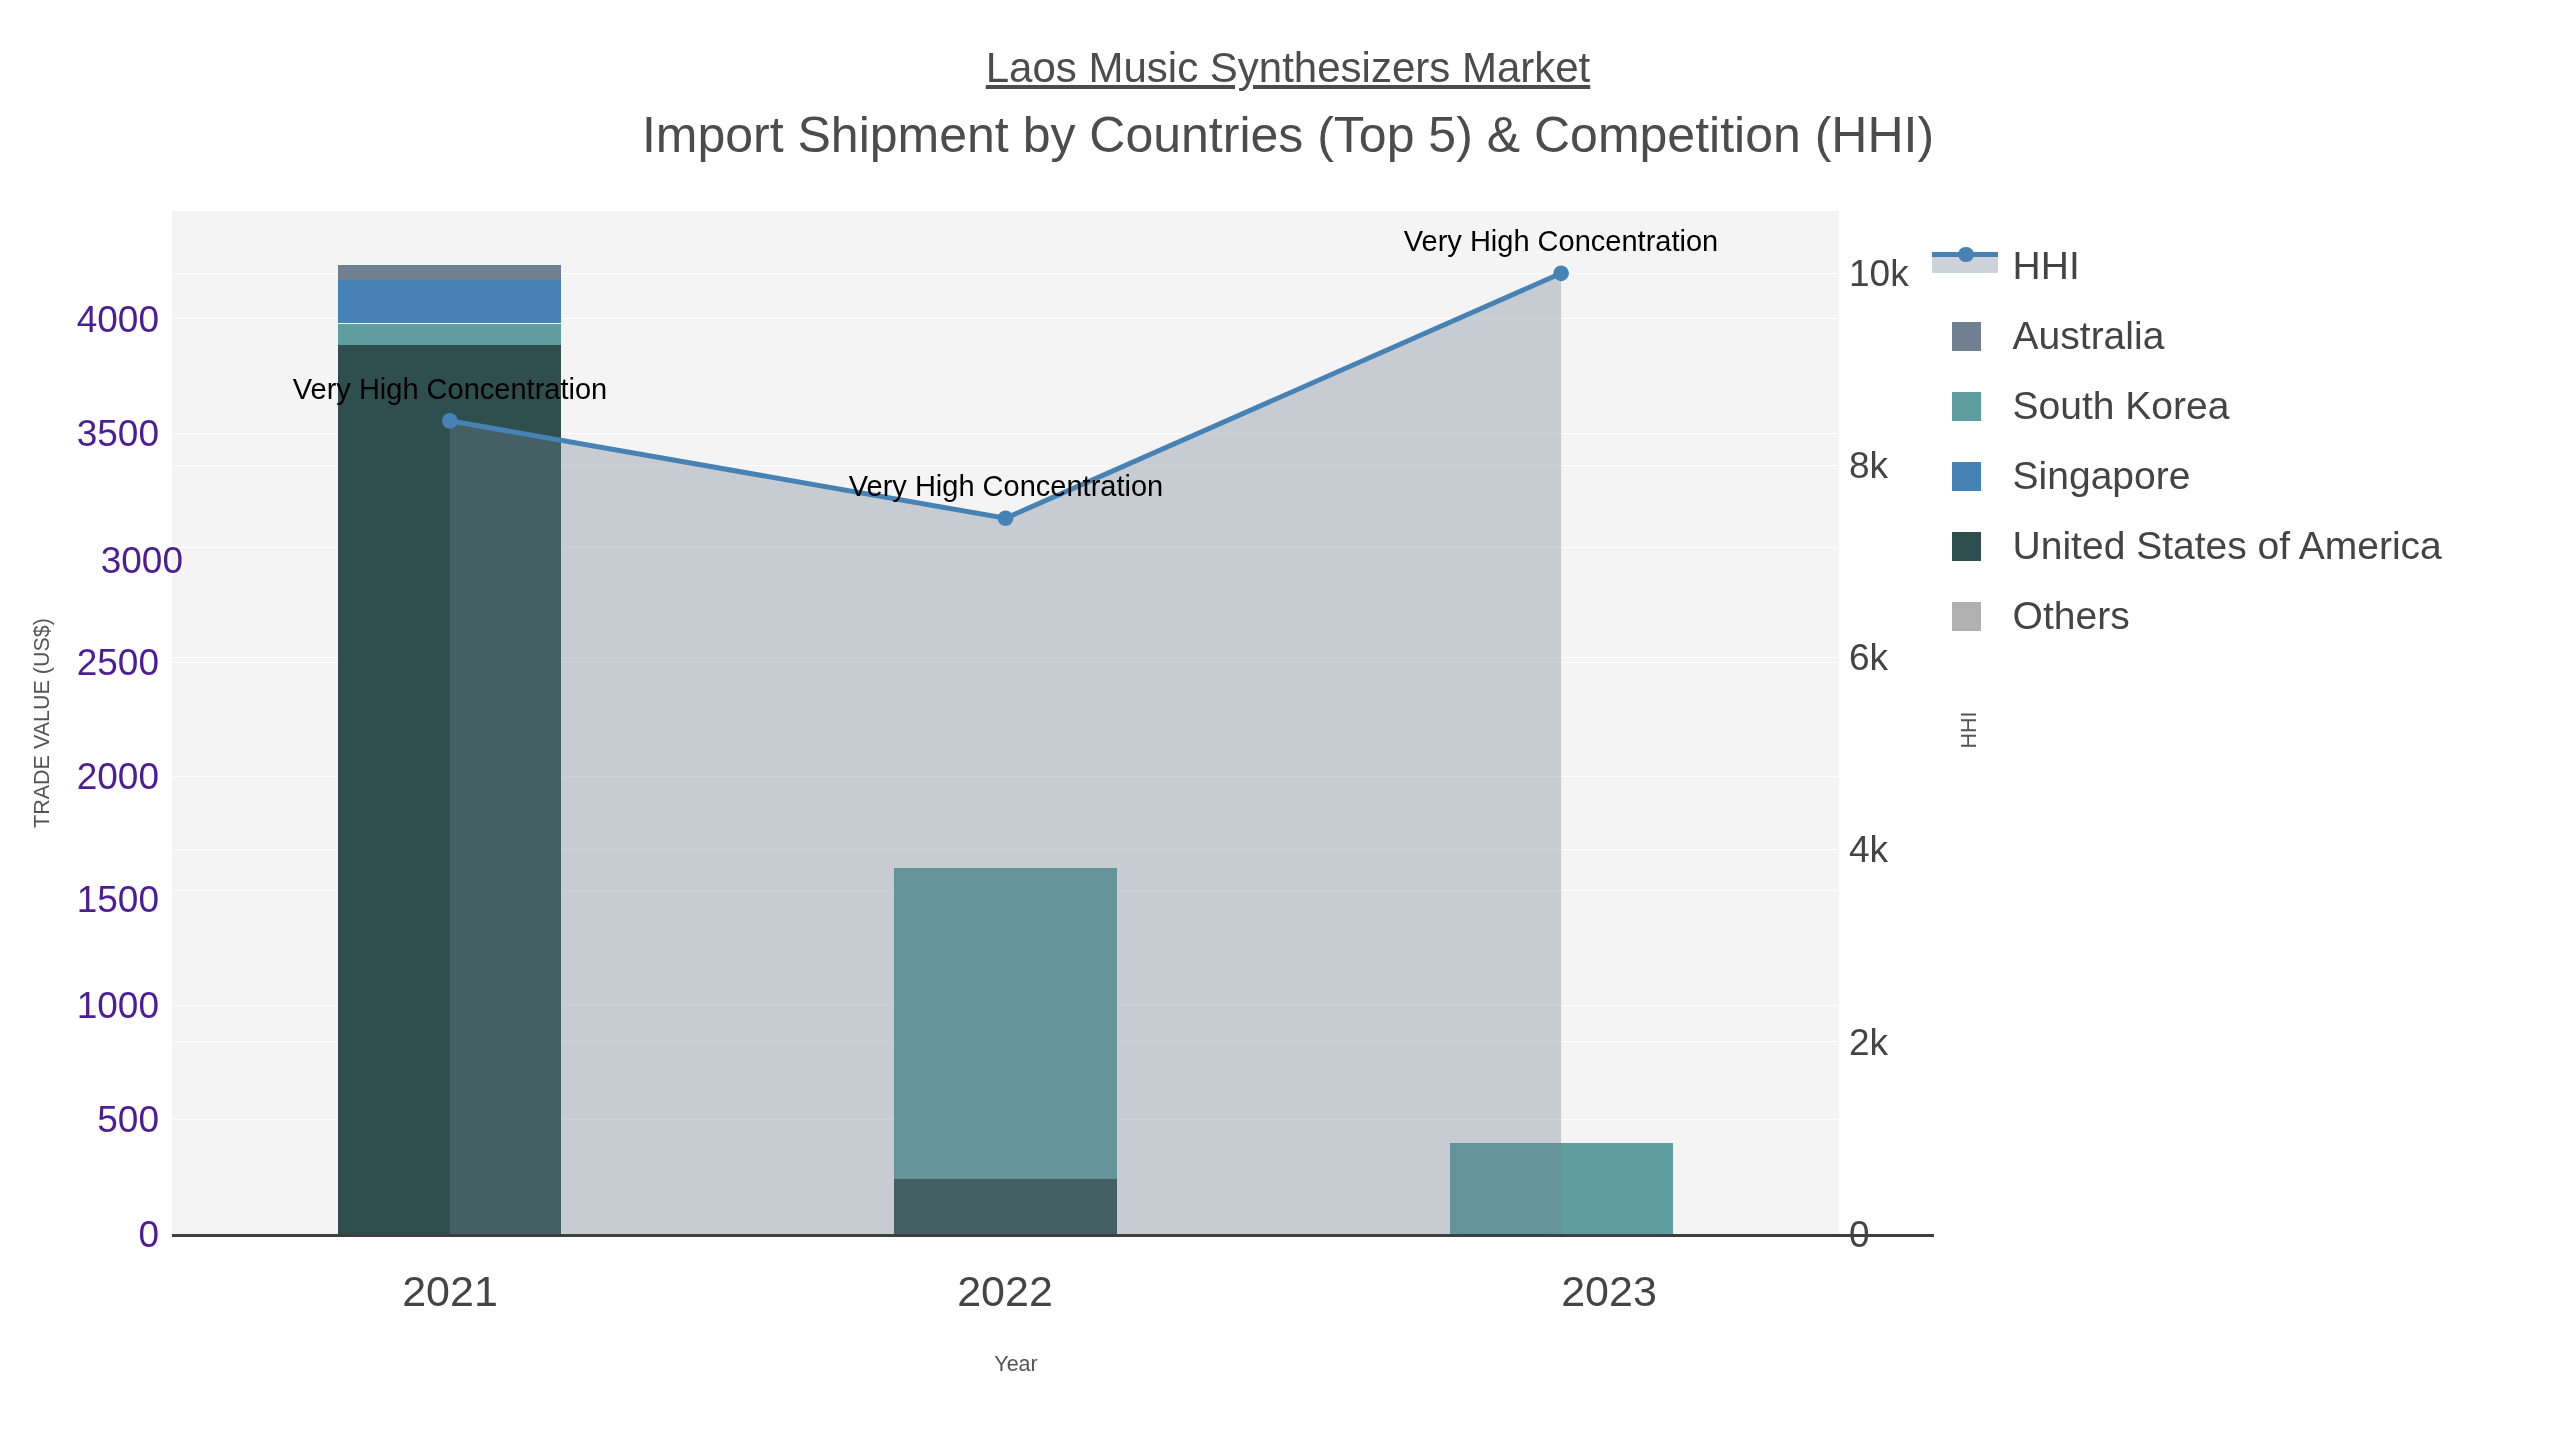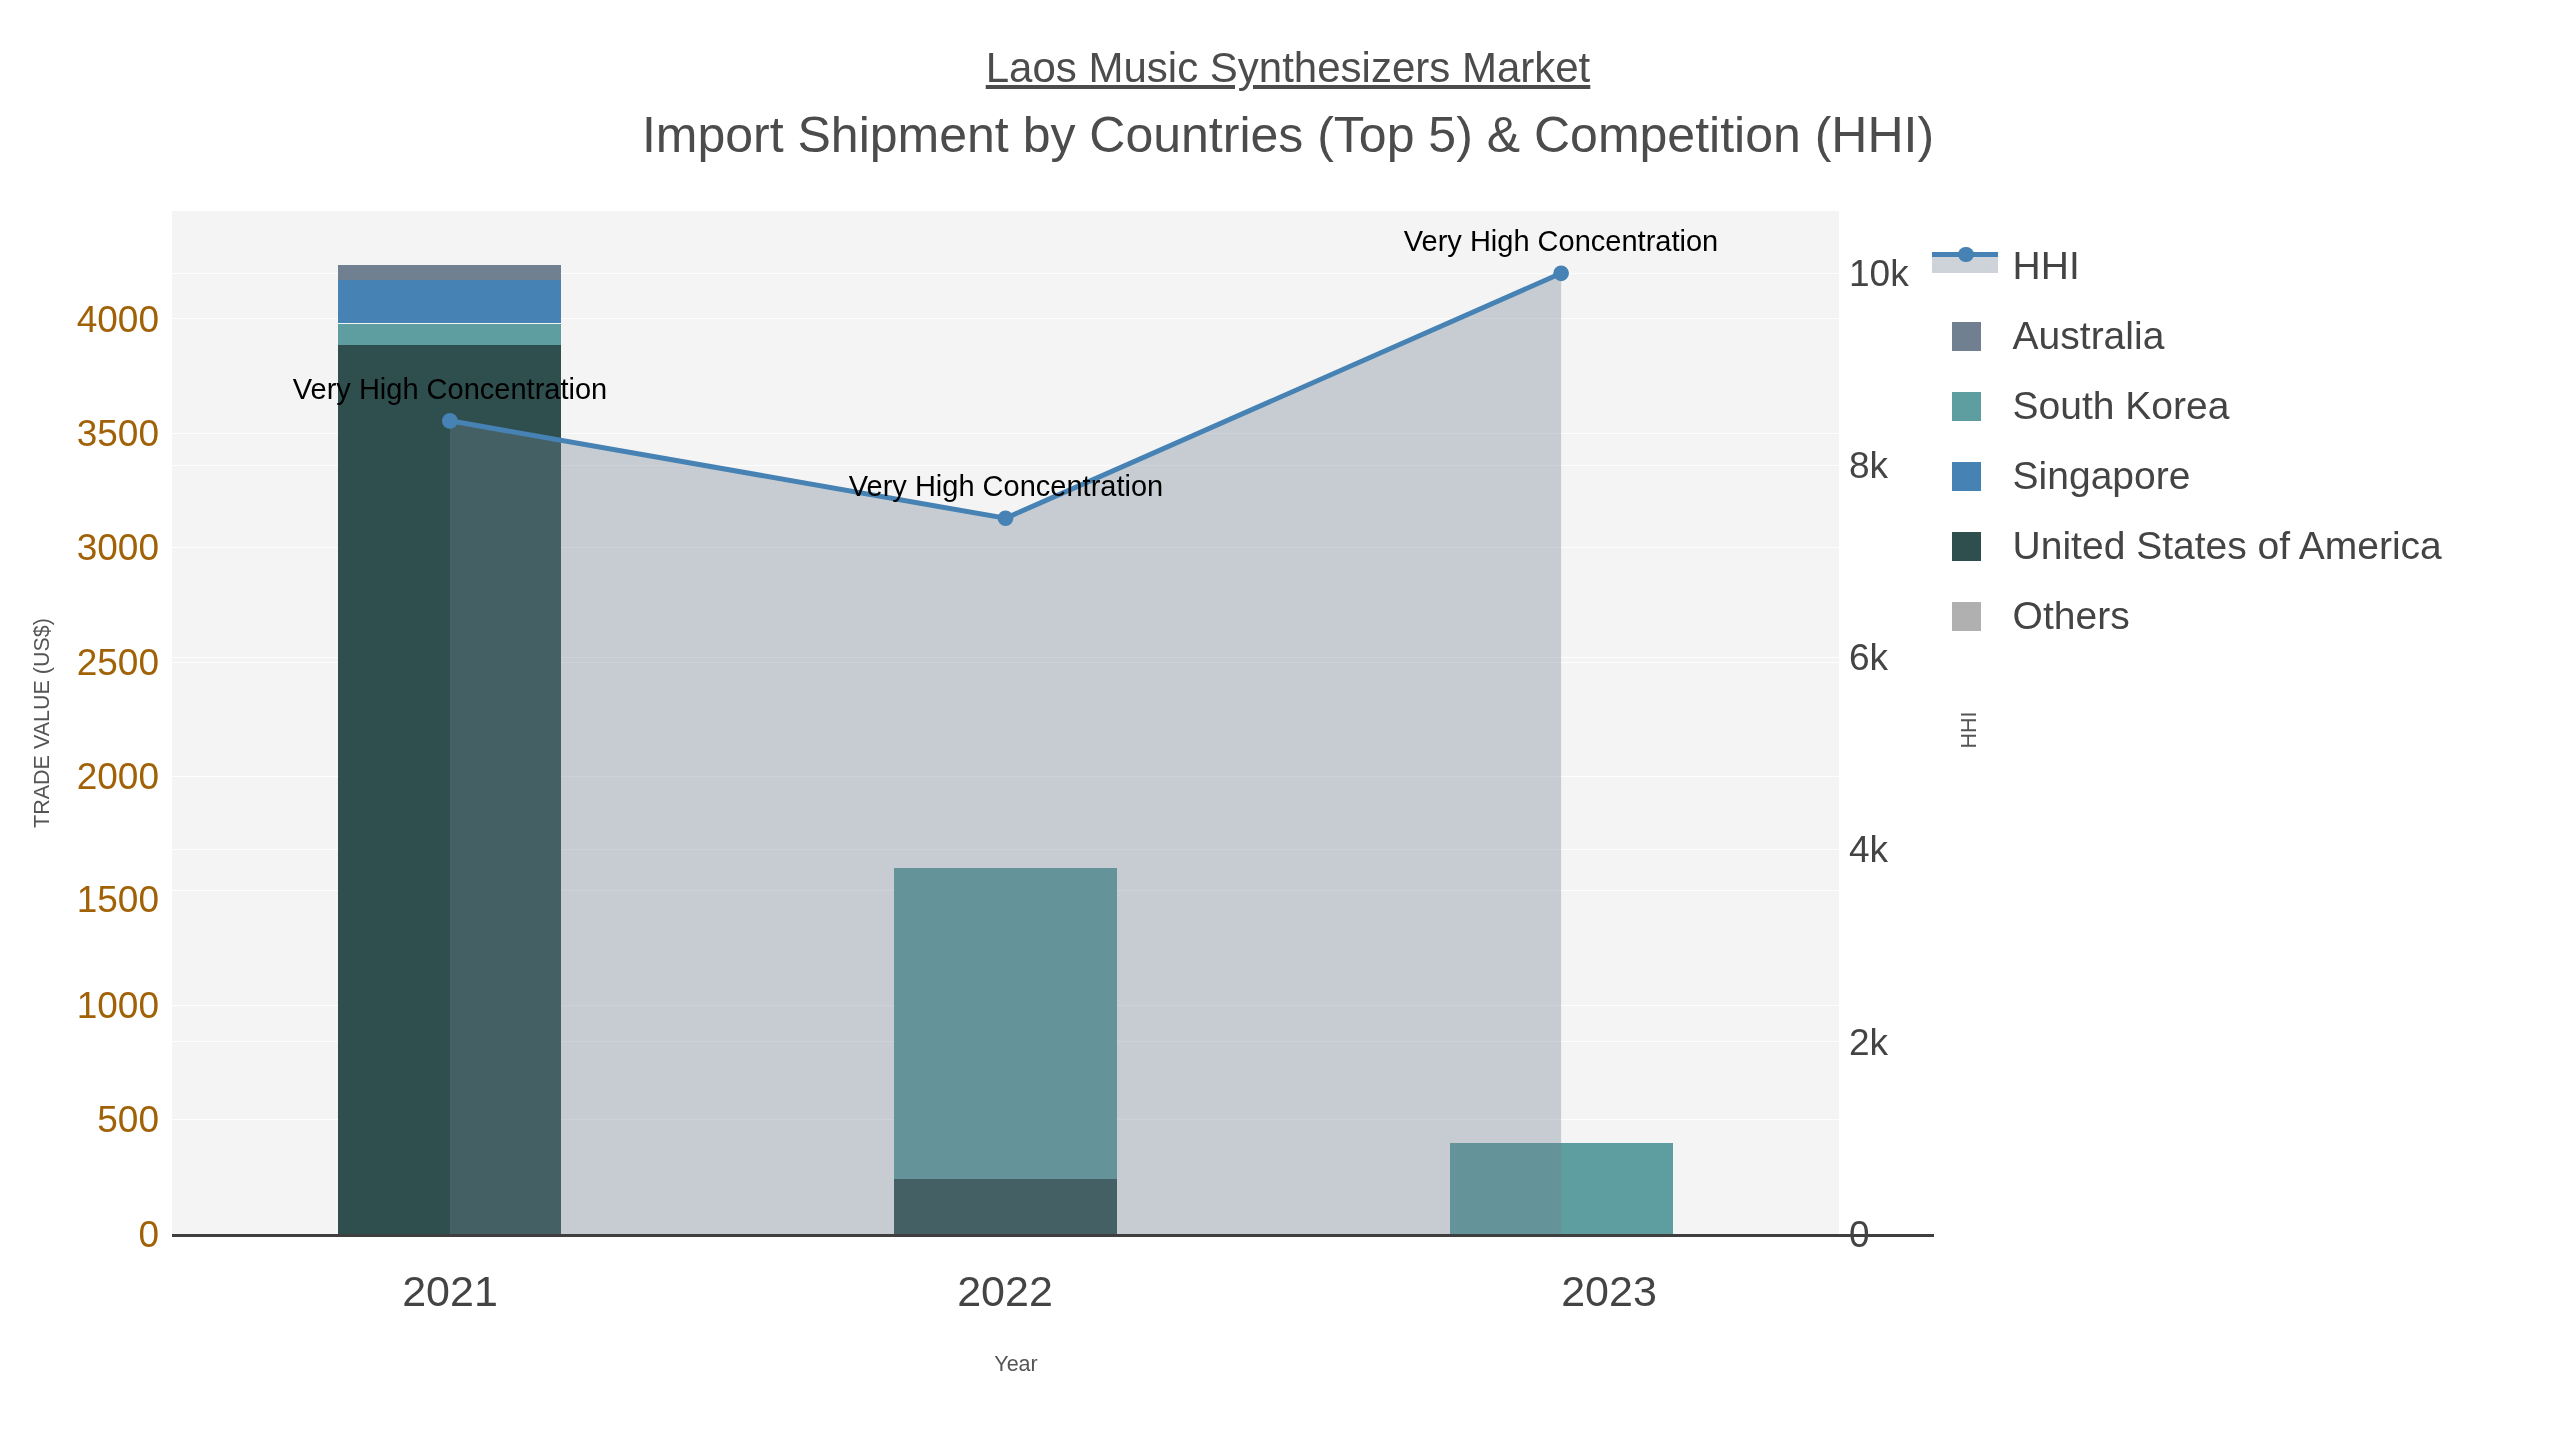--- a/index.html
+++ b/index.html
@@ -8,21 +8,21 @@
   .title{position:absolute;left:0;width:2576px;text-align:center;color:#4c4c4c;}
   .title-line1{top:44px;font-size:42px;text-decoration:underline;}
   .title-line2{top:106px;font-size:50px;}
   .plot{position:absolute;left:172px;top:211px;width:1667px;height:1023px;background:#f4f4f4;}
   .gridline{position:absolute;left:0;width:100%;height:1.4px;background:rgba(255,255,255,0.9);}
   .bar-seg{position:absolute;}
   .chart-svg{position:absolute;left:0;top:0;}
   .annotation{position:absolute;transform:translate(-50%,-50%);font-size:29px;color:#000000;white-space:nowrap;text-align:center;}
   .x-axis-line{position:absolute;left:172px;top:1234px;width:1762px;height:2.9px;background:#3f3f3f;}
   .ytick-left{position:absolute;left:0;width:159px;height:43px;line-height:43px;text-align:right;
-              font-size:37px;color:#a16207;}
+              font-size:37px;color:#4c1d95;}
   .ytick-right{position:absolute;left:1849px;width:157px;height:43px;line-height:43px;text-align:left;
               font-size:37px;color:#444444;}
   .xtick{position:absolute;transform:translateX(-50%);top:1268px;height:47px;line-height:47px;
          font-size:43px;color:#444444;}
   .axis-title{position:absolute;font-size:21.5px;color:#555555;white-space:nowrap;}
   .axis-title.rot-left{left:42px;top:723px;transform:translate(-50%,-50%) rotate(-90deg);}
   .axis-title.rot-right{left:1969px;top:730px;transform:translate(-50%,-50%) rotate(-90deg);}
   .axis-title.xlab{left:1016px;top:1364px;transform:translate(-50%,-50%);}
   .legend{position:absolute;left:1932px;top:231px;}
   .legend-item{display:flex;align-items:center;height:70px;cursor:pointer;}
@@ -76,21 +76,21 @@
 
   <div class="x-axis-line"></div>
 
   <div id="yticks-left">
       <div class="ytick-left" style="top: 1213px;">0</div>
       <div class="ytick-left" style="top: 1098px;">500</div>
       <div class="ytick-left" style="top: 984px;">1000</div>
       <div class="ytick-left" style="top: 870px; margin-top: 8px;">1500</div>
       <div class="ytick-left" style="top: 755px;">2000</div>
       <div class="ytick-left" style="top: 641px;">2500</div>
-      <div class="ytick-left" style="top: 526px;">3000</div>
+      <div class="ytick-left" style="top: 539px; padding-left: 24px;">3000</div>
       <div class="ytick-left" style="top: 412px;">3500</div>
       <div class="ytick-left" style="top: 298px;">4000</div>
     </div>
   <div id="yticks-right">
       <div class="ytick-right" style="top: 1213px;">0</div>
       <div class="ytick-right" style="top: 1021px;">2k</div>
       <div class="ytick-right" style="top: 828px;">4k</div>
       <div class="ytick-right" style="top: 636px;">6k</div>
       <div class="ytick-right" style="top: 444px;">8k</div>
       <div class="ytick-right" style="top: 252px;">10k</div>

